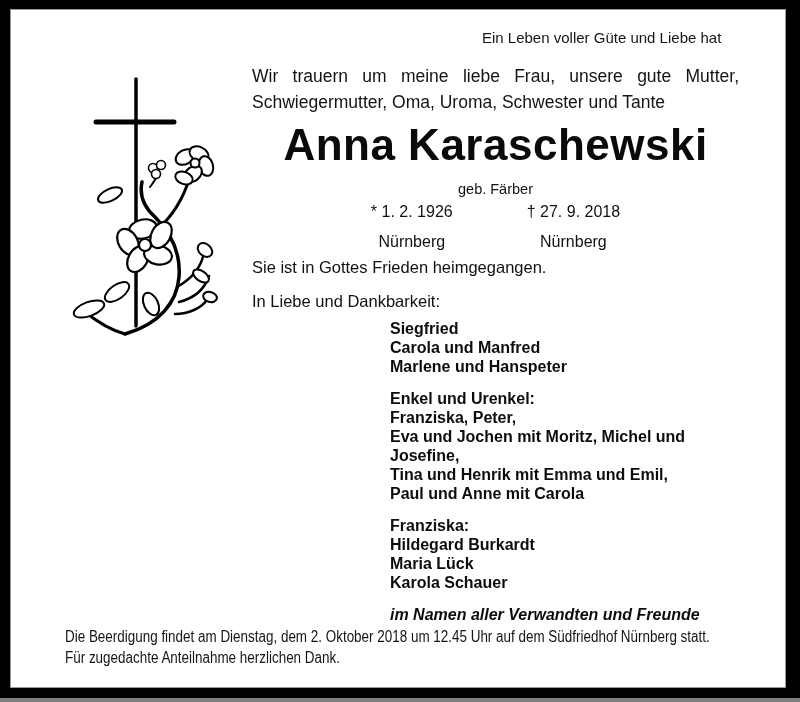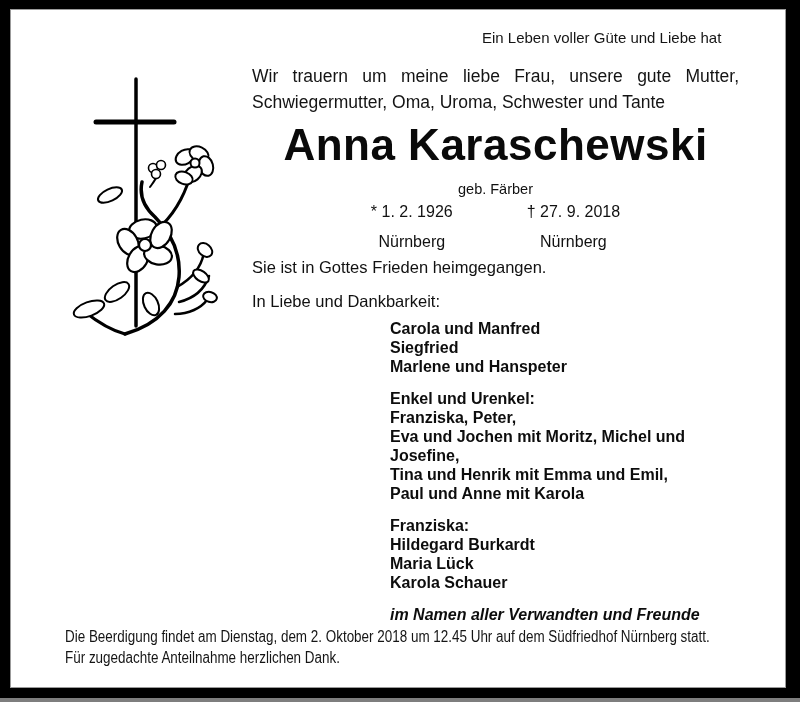--- a/index.html
+++ b/index.html
@@ -141,31 +141,31 @@
       <div class="date-place">Nürnberg</div>
     </div>
   </div>
 
   <div class="abs farewell">Sie ist in Gottes Frieden heimgegangen.</div>
 
   <div class="abs tribute-intro">In Liebe und Dankbarkeit:</div>
 
   <div class="abs mourners">
     <div class="mourner-group">
+      <div>Siegfried</div>
       <div>Carola und Manfred</div>
-      <div>Siegfried</div>
       <div>Marlene und Hanspeter</div>
     </div>
     <div class="mourner-group">
       <div>Enkel und Urenkel:</div>
       <div>Franziska, Peter,</div>
       <div>Eva und Jochen mit Moritz, Michel und</div>
       <div>Josefine,</div>
       <div>Tina und Henrik mit Emma und Emil,</div>
-      <div>Paul und Anne mit Karola</div>
+      <div>Paul und Anne mit Carola</div>
     </div>
     <div class="mourner-group">
       <div>Franziska:</div>
       <div>Hildegard Burkardt</div>
       <div>Maria Lück</div>
       <div>Karola Schauer</div>
     </div>
     <div class="mourner-group">
       <div>im Namen aller Verwandten und Freunde</div>
     </div>

